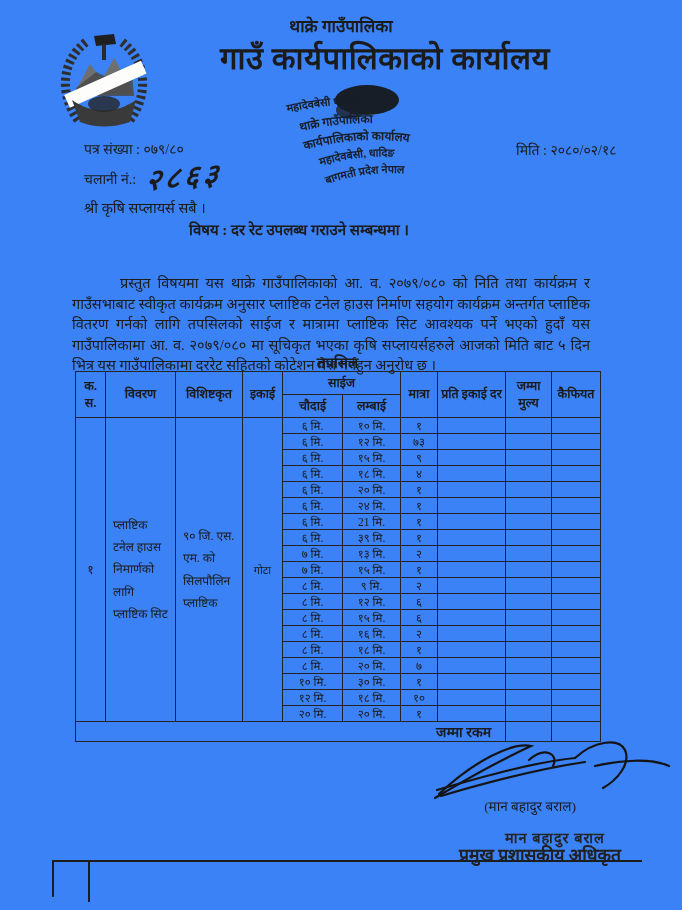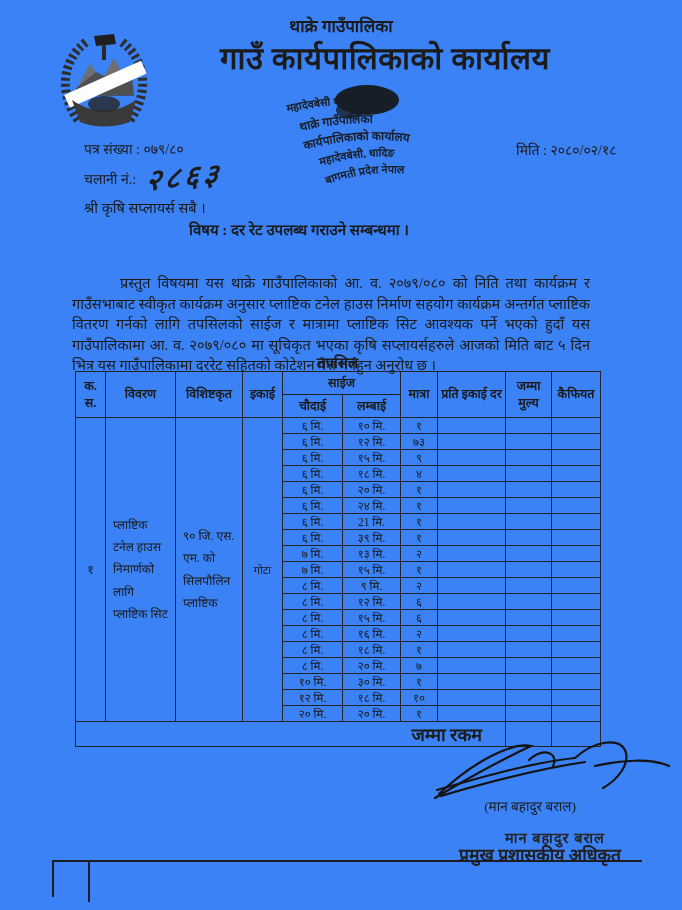--- a/index.html
+++ b/index.html
@@ -21,21 +21,21 @@
   .tbl-title{top:352px;left:75px;width:525px;font-size:15px;font-weight:bold;}
   table.size-table{position:absolute;top:371px;left:75px;width:525px;border-collapse:collapse;
         table-layout:fixed;font-family:inherit;}
   .size-table th,.size-table td{border:1px solid #232323;padding:0 2px;}
   .size-table th{font-size:12.5px;font-weight:bold;line-height:1.3;height:22px;}
   .size-table th.two-line{white-space:pre-line;}
   .size-table td{font-size:11.5px;height:14px;text-align:center;vertical-align:middle;}
   .size-table td.item-cell{font-size:12px;line-height:1.85;text-align:left;padding:0 7px;}
   .size-table td.item-sn{text-align:center;font-size:12.5px;}
   .size-table td.item-unit{text-align:center;font-size:11px;}
-  .size-table td.total-cell{text-align:right;font-weight:bold;font-size:18px;padding-right:23px;height:16px;}
+  .size-table td.total-cell{text-align:right;font-weight:bold;font-size:14px;padding-right:14px;height:16px;}
   .sig-name{top:797px;left:400px;width:260px;font-size:13.5px;}
   .sig-title{top:813px;left:385px;width:260px;font-size:13.5px;}
   .sig-stamp-name{top:827px;left:425px;width:260px;font-size:14.5px;font-weight:bold;color:#252525;letter-spacing:1px;}
   .sig-stamp-title{top:842px;left:395px;width:290px;font-size:17.5px;font-weight:bold;color:#202020;}
   .footer-rule{top:860px;left:52px;width:590px;height:2px;background:#1d1d1d;}
   .footer-vline{top:861px;left:88px;width:2px;height:41px;background:#1d1d1d;}
   .footer-vline2{top:861px;left:52px;width:2px;height:36px;background:#1d1d1d;}
   .footer-text{top:868px;left:95px;width:545px;font-size:13.5px;font-weight:bold;}
   .footer-text .sep{padding:0 4px;}
   svg text{font-family:"Liberation Serif","DejaVu Serif",serif;}

